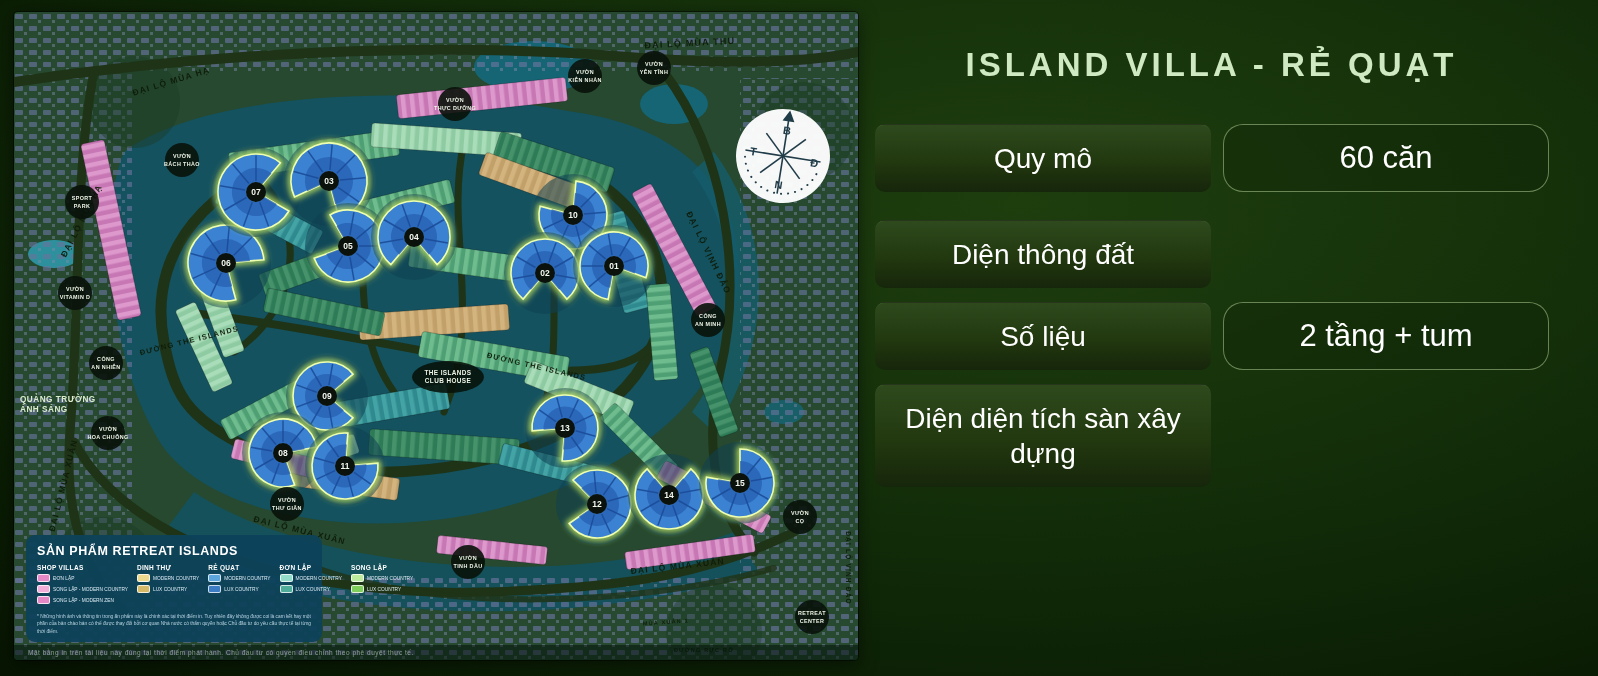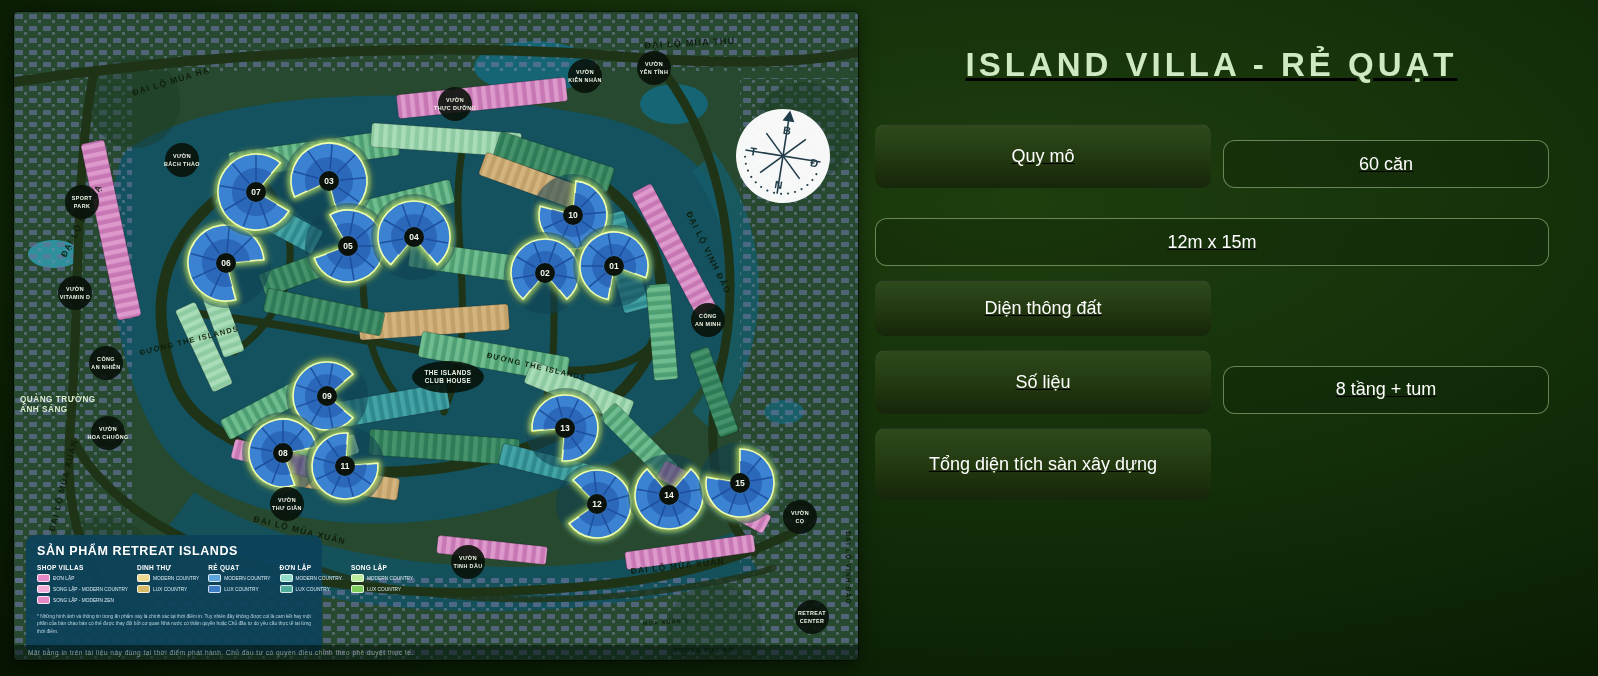--- a/index.html
+++ b/index.html
@@ -4,44 +4,44 @@
 <style>
   html,body{margin:0;padding:0;background:#081803;}
   .page{position:relative;width:1598px;height:676px;overflow:hidden;
     font-family:"Liberation Sans",sans-serif;
     background:radial-gradient(ellipse at 64% 30%, #1e3e0e 0%, #14300a 40%, #0a1d04 80%, #071502 100%);}
   
   .map-wrap{position:absolute;left:14px;top:12px;width:844px;height:648px;border-radius:4px;
     overflow:hidden;box-shadow:0 0 0 1px rgba(0,0,0,.45), 0 4px 18px rgba(0,0,0,.5);}
   .map-wrap svg{display:block;}
   .legend{position:absolute;left:12px;top:523px;width:296px;box-sizing:border-box;
-    background:rgba(13,66,90,.94);border-radius:9px;padding:9px 11px 19px;}
+    background:rgba(13,66,90,.94);border-radius:9px;padding:9px 11px 7px;}
   .legend-title{font-size:12.5px;font-weight:bold;color:#ffffff;letter-spacing:.6px;}
   .legend-cols{display:flex;gap:9px;margin-top:6px;}
   .legend-col{flex:1;}
   .legend-col-title{font-size:6.5px;font-weight:bold;color:#ffffff;letter-spacing:.3px;margin-bottom:3px;white-space:nowrap;}
   .legend-item{display:flex;align-items:center;gap:3px;margin:3px 0;}
   .legend-swatch{width:11px;height:6px;border-radius:2px;border:0.5px solid rgba(255,255,255,.75);flex:0 0 auto;}
   .legend-item-label{font-size:4.8px;color:#dcebf4;white-space:nowrap;}
   .legend-foot{font-size:4.8px;line-height:1.55;color:#b9d4e2;margin-top:6px;}
   .map-note{position:absolute;left:0;right:0;bottom:0;padding:4px 14px;
     background:rgba(3,18,10,.55);color:rgba(225,242,230,.55);font-size:6.5px;letter-spacing:.5px;}
   
-  .panel{position:absolute;left:872px;top:0;width:726px;height:676px;text-decoration:underline;}
+  .panel{position:absolute;left:872px;top:0;width:726px;height:676px;}
   .panel h1{margin:46px 50px 0 3px;text-align:center;color:#cfe9c2;font-size:33px;
     font-weight:bold;letter-spacing:4px;white-space:nowrap;}
   .spec{width:674px;margin:40px 0 0 3px;display:flex;flex-direction:column;gap:14px;}
   .spec-row{display:flex;gap:12px;}
   .spec-label{flex:0 0 336px;box-sizing:border-box;min-height:48px;display:flex;align-items:center;justify-content:center;
     background:linear-gradient(180deg,#2e4a1d 0%,#22380f 55%,#16260b 100%);
     border-radius:10px;border-top:1px solid rgba(255,255,255,.07);
-    color:#ffffff;font-size:18px;text-align:center;padding:16px 14px;line-height:1.25;}
+    color:#ffffff;font-size:28px;text-align:center;padding:16px 14px;line-height:1.25;}
   .spec-value{flex:1;box-sizing:border-box;min-height:48px;display:flex;align-items:center;justify-content:center;
-    border:1px solid rgba(176,204,148,.55);border-radius:12px;color:#ffffff;font-size:18px;
-    background:rgba(10,26,5,.25);margin-top:16px;}
+    border:1px solid rgba(176,204,148,.55);border-radius:20px;color:#ffffff;font-size:31px;
+    background:rgba(10,26,5,.25);}
   .spec-row.tall .spec-label,.spec-row.tall .spec-value{min-height:72px;}
 </style>
 </head>
 <body>
 
 <div class="page">
 
   <div class="map-wrap">
     <svg id="mapsvg" width="844" height="648" viewBox="0 0 844 648" xmlns="http://www.w3.org/2000/svg">
       <defs>
@@ -536,27 +536,26 @@
   </div>
 
   <div class="panel">
     <h1>ISLAND VILLA - RẺ QUẠT</h1>
     <div class="spec">
       <div class="spec-row">
         <div class="spec-label">Quy mô</div>
         <div class="spec-value">60 căn</div>
       </div>
       <div class="spec-row">
-        <div class="spec-value">12m x 15m</div>
       </div>
       <div class="spec-row">
         <div class="spec-label">Diện thông đất</div>
       </div>
       <div class="spec-row">
         <div class="spec-label">Số liệu</div>
-        <div class="spec-value">8 tầng + tum</div>
+        <div class="spec-value">2 tầng + tum</div>
       </div>
       <div class="spec-row tall">
-        <div class="spec-label">Tổng diện tích sàn xây dựng</div>
+        <div class="spec-label">Diện diện tích sàn xây dựng</div>
       </div>
     </div>
   </div>
 </div>
 
 </body></html>

